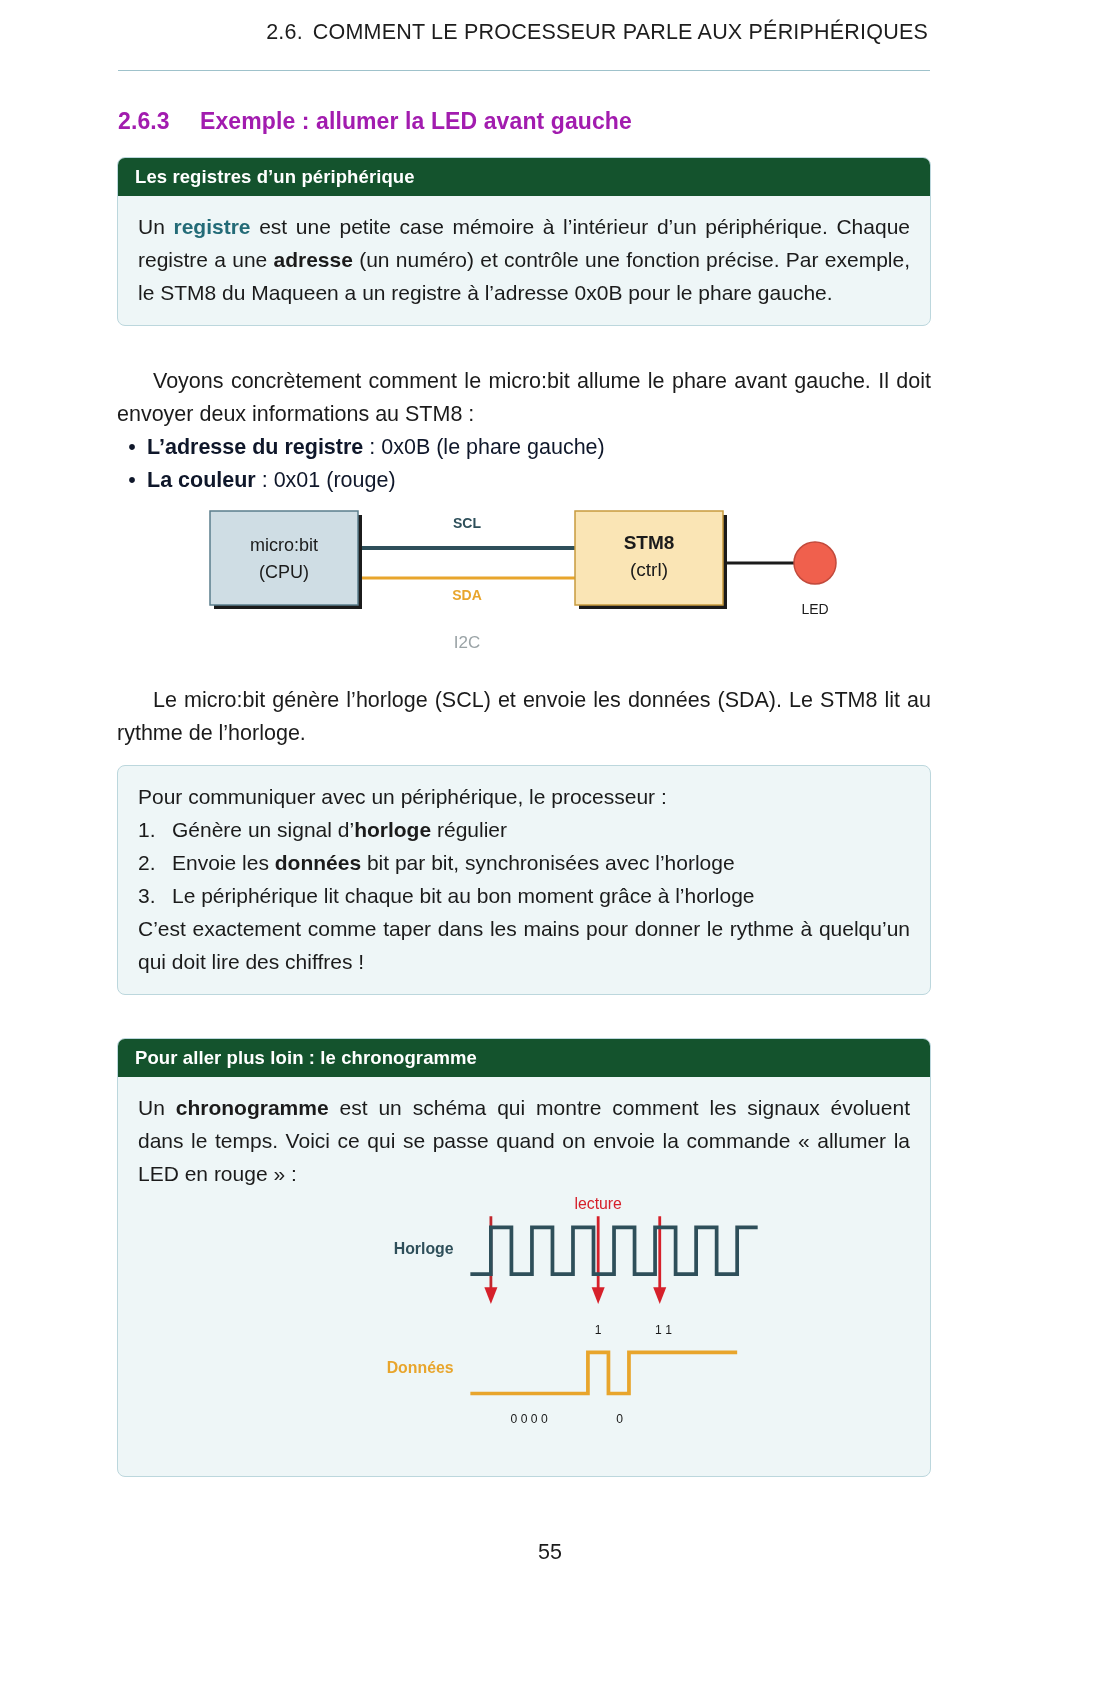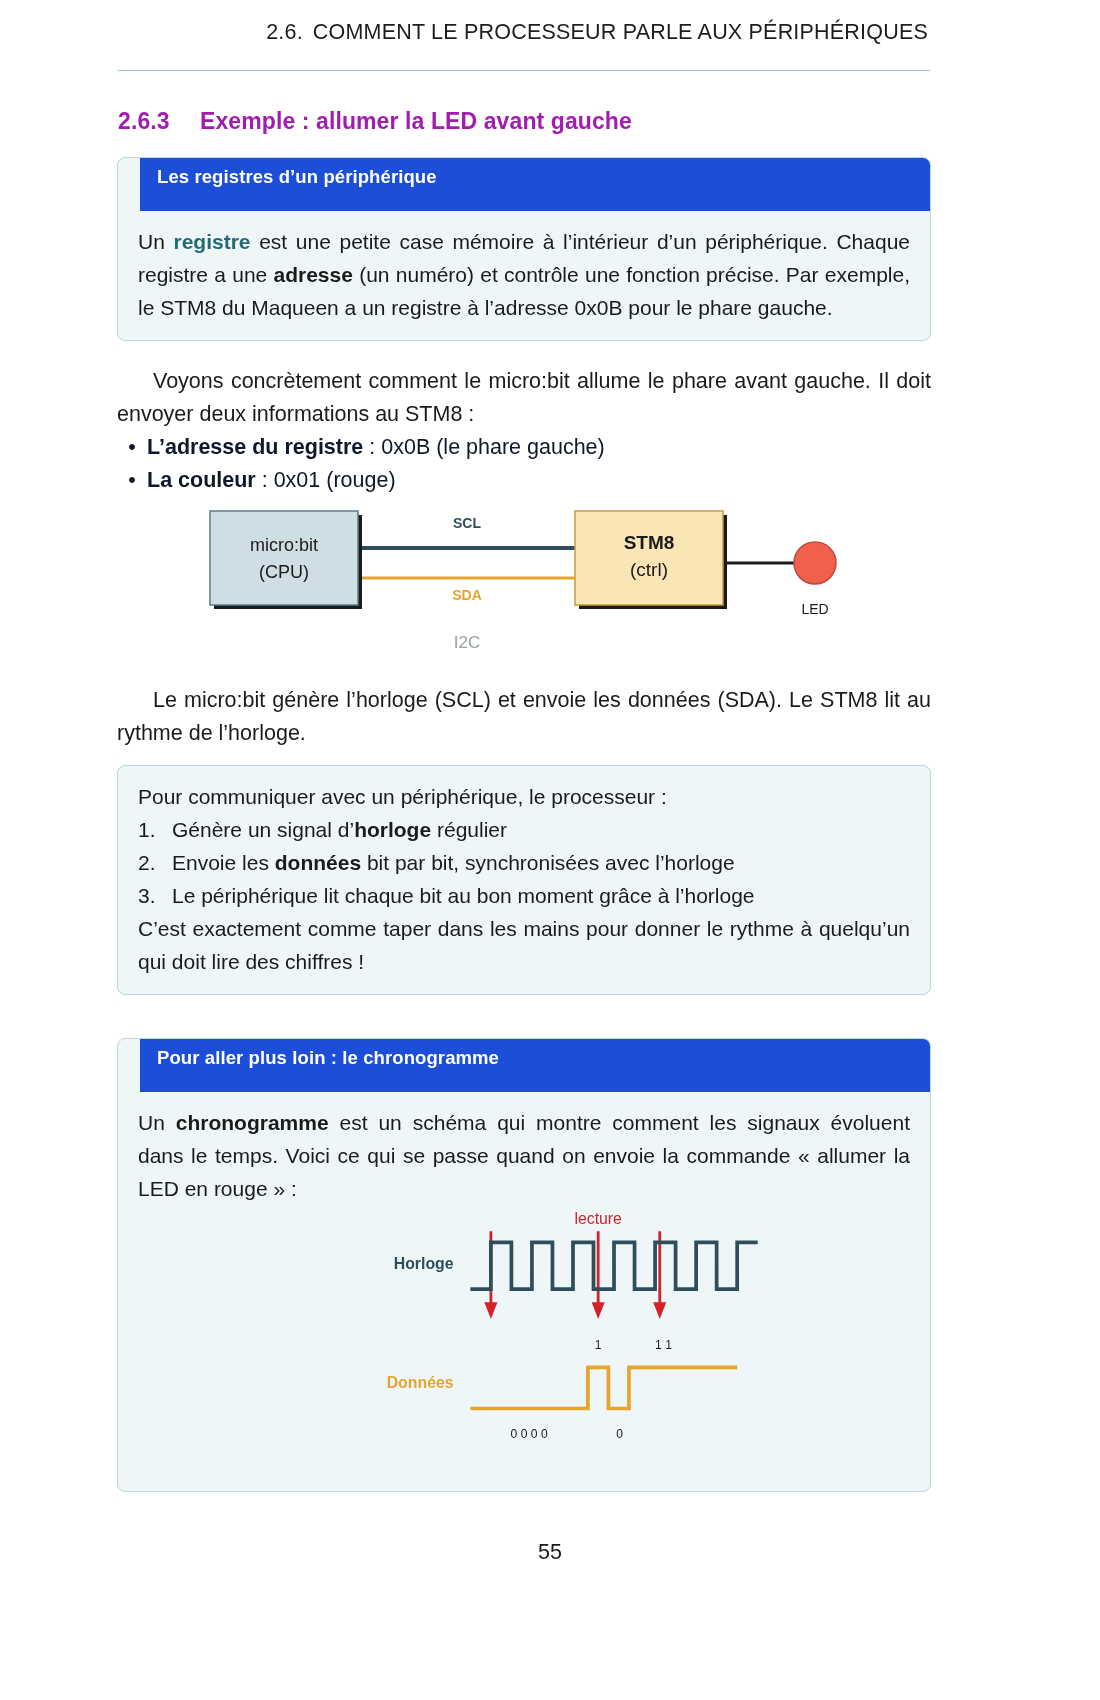--- a/index.html
+++ b/index.html
@@ -62,27 +62,26 @@
     position: absolute;
     left: 117px;
     width: 814px;
     box-sizing: border-box;
     border: 1px solid #bcd7dd;
     border-radius: 8px;
     background: #eef6f7;
     overflow: hidden;
   }
   .callout-head {
-    background: #1d4ed8;
+    background: #14532d;
     color: #ffffff;
     font-size: 18.5px;
     font-weight: bold;
-    padding: 8px 0 23px 17px;
+    padding: 8px 0 8px 17px;
     letter-spacing: 0.1px;
-    margin-left: 22px;
   }
   .callout-body {
     padding: 14px 20px 16px 20px;
     font-size: 21px;
     line-height: 33px;
     color: #1b1b1b;
     text-align: justify;
   }
   .callout-body.nojust { text-align: left; }
   .callout-body b { font-weight: bold; }

